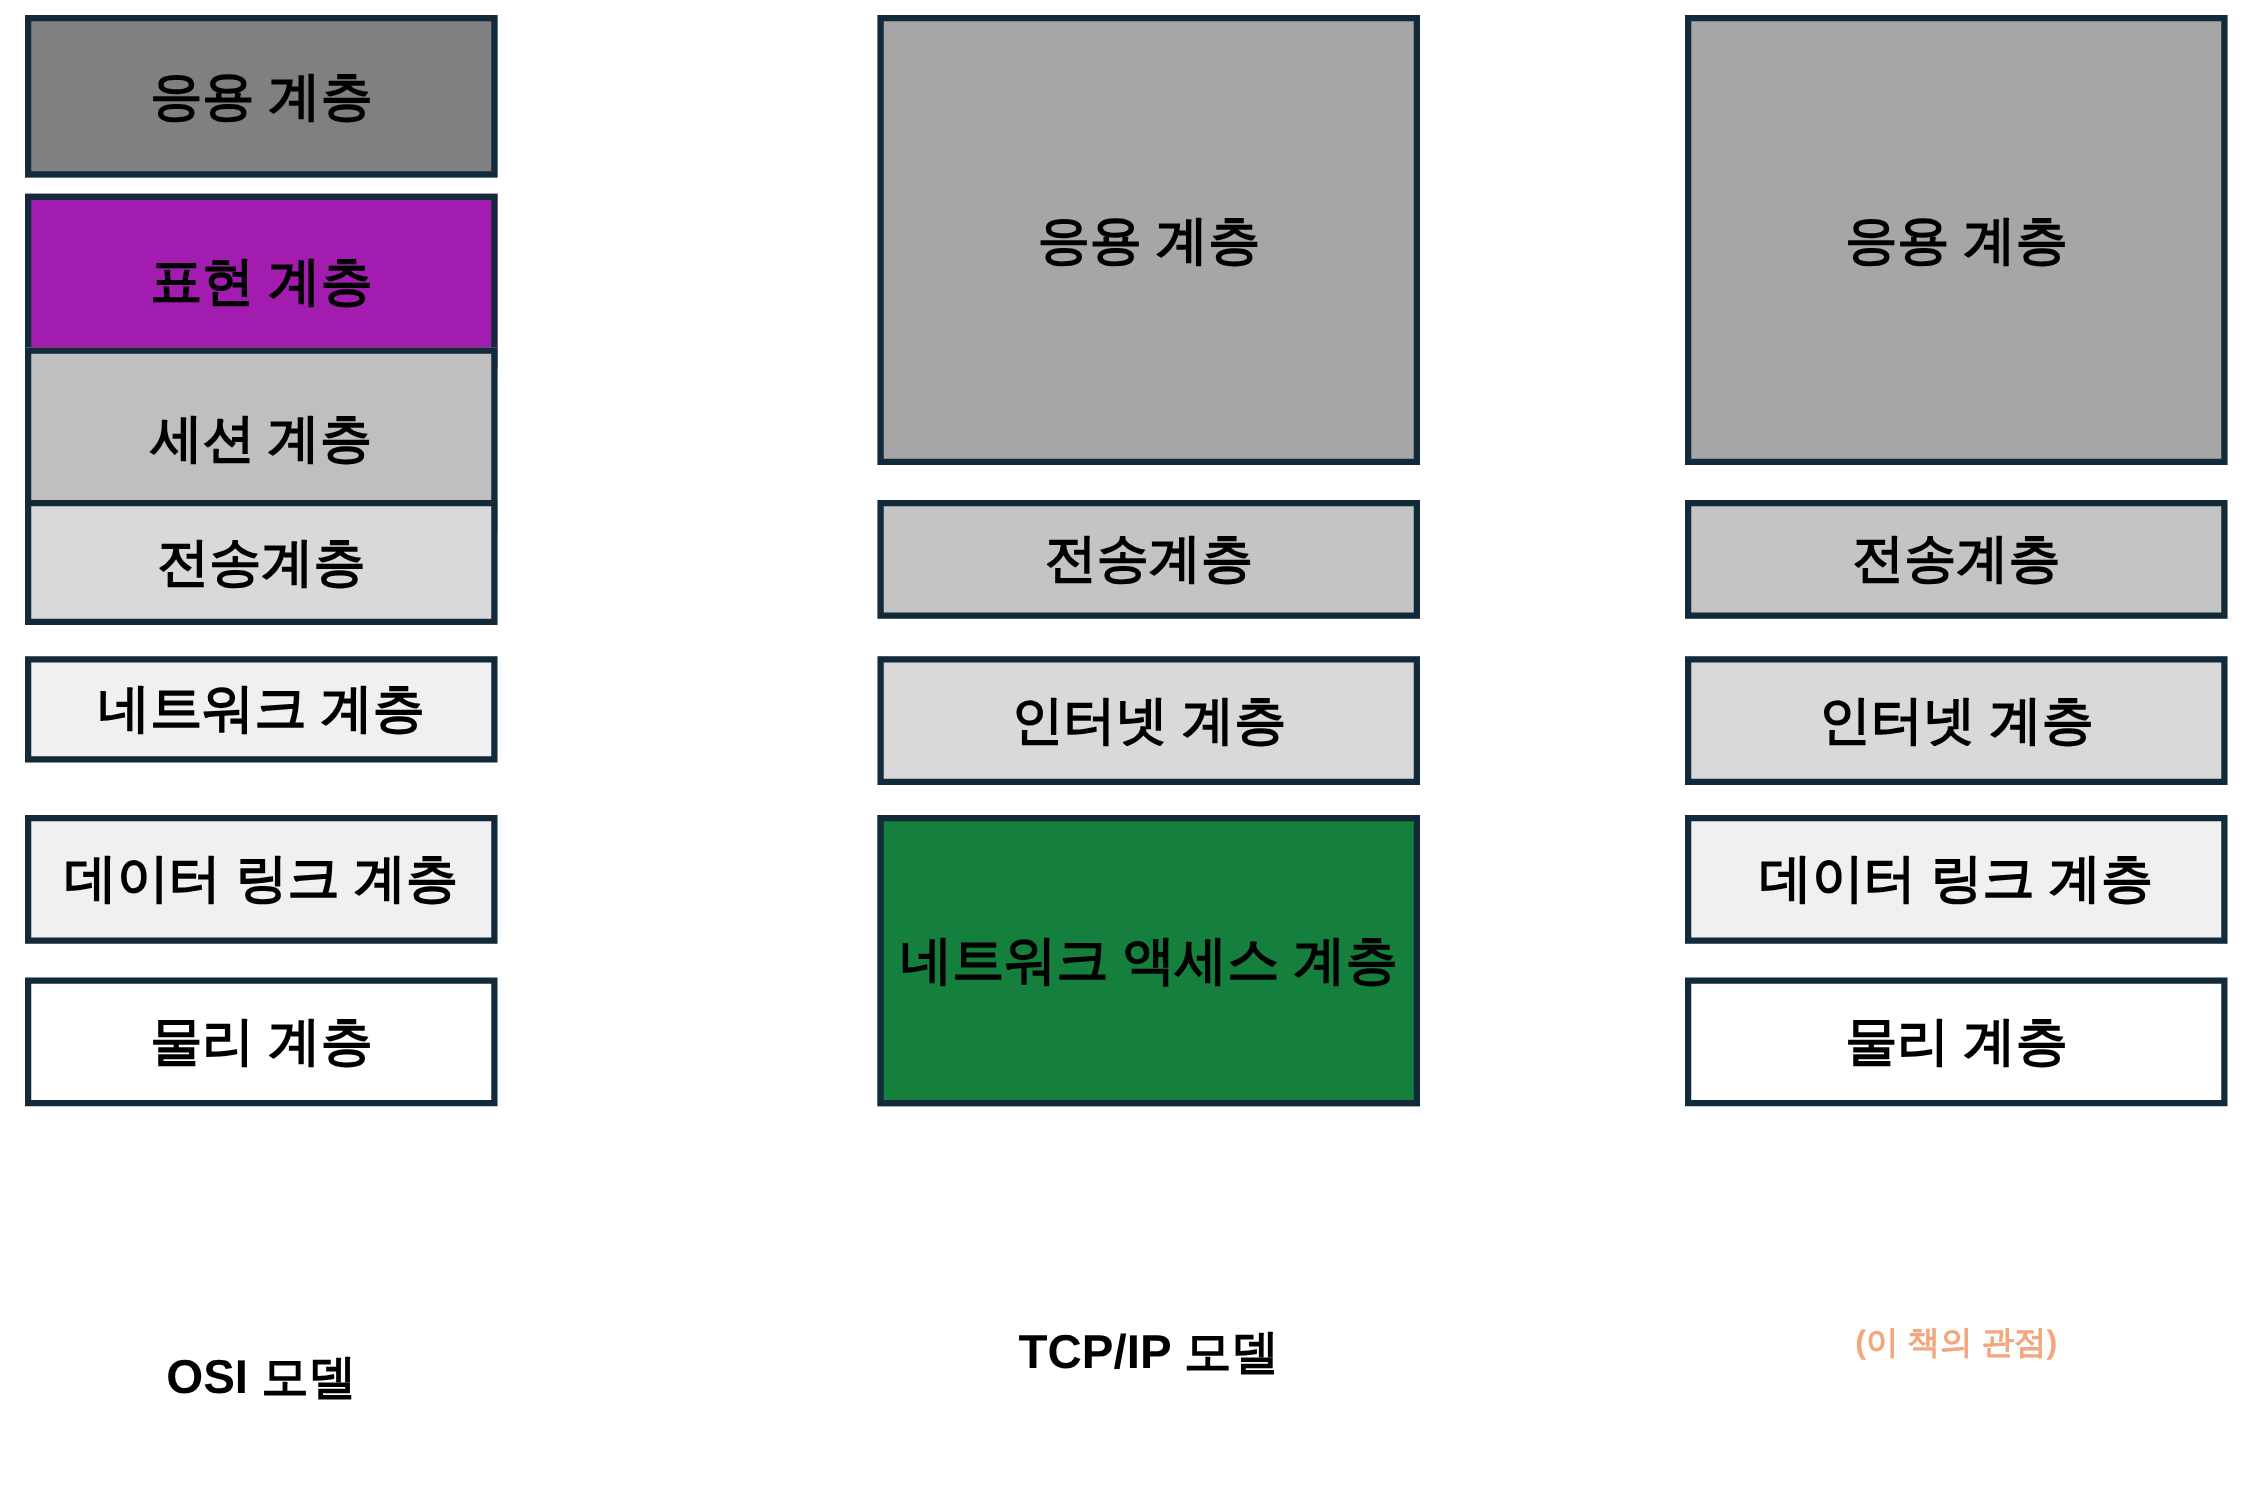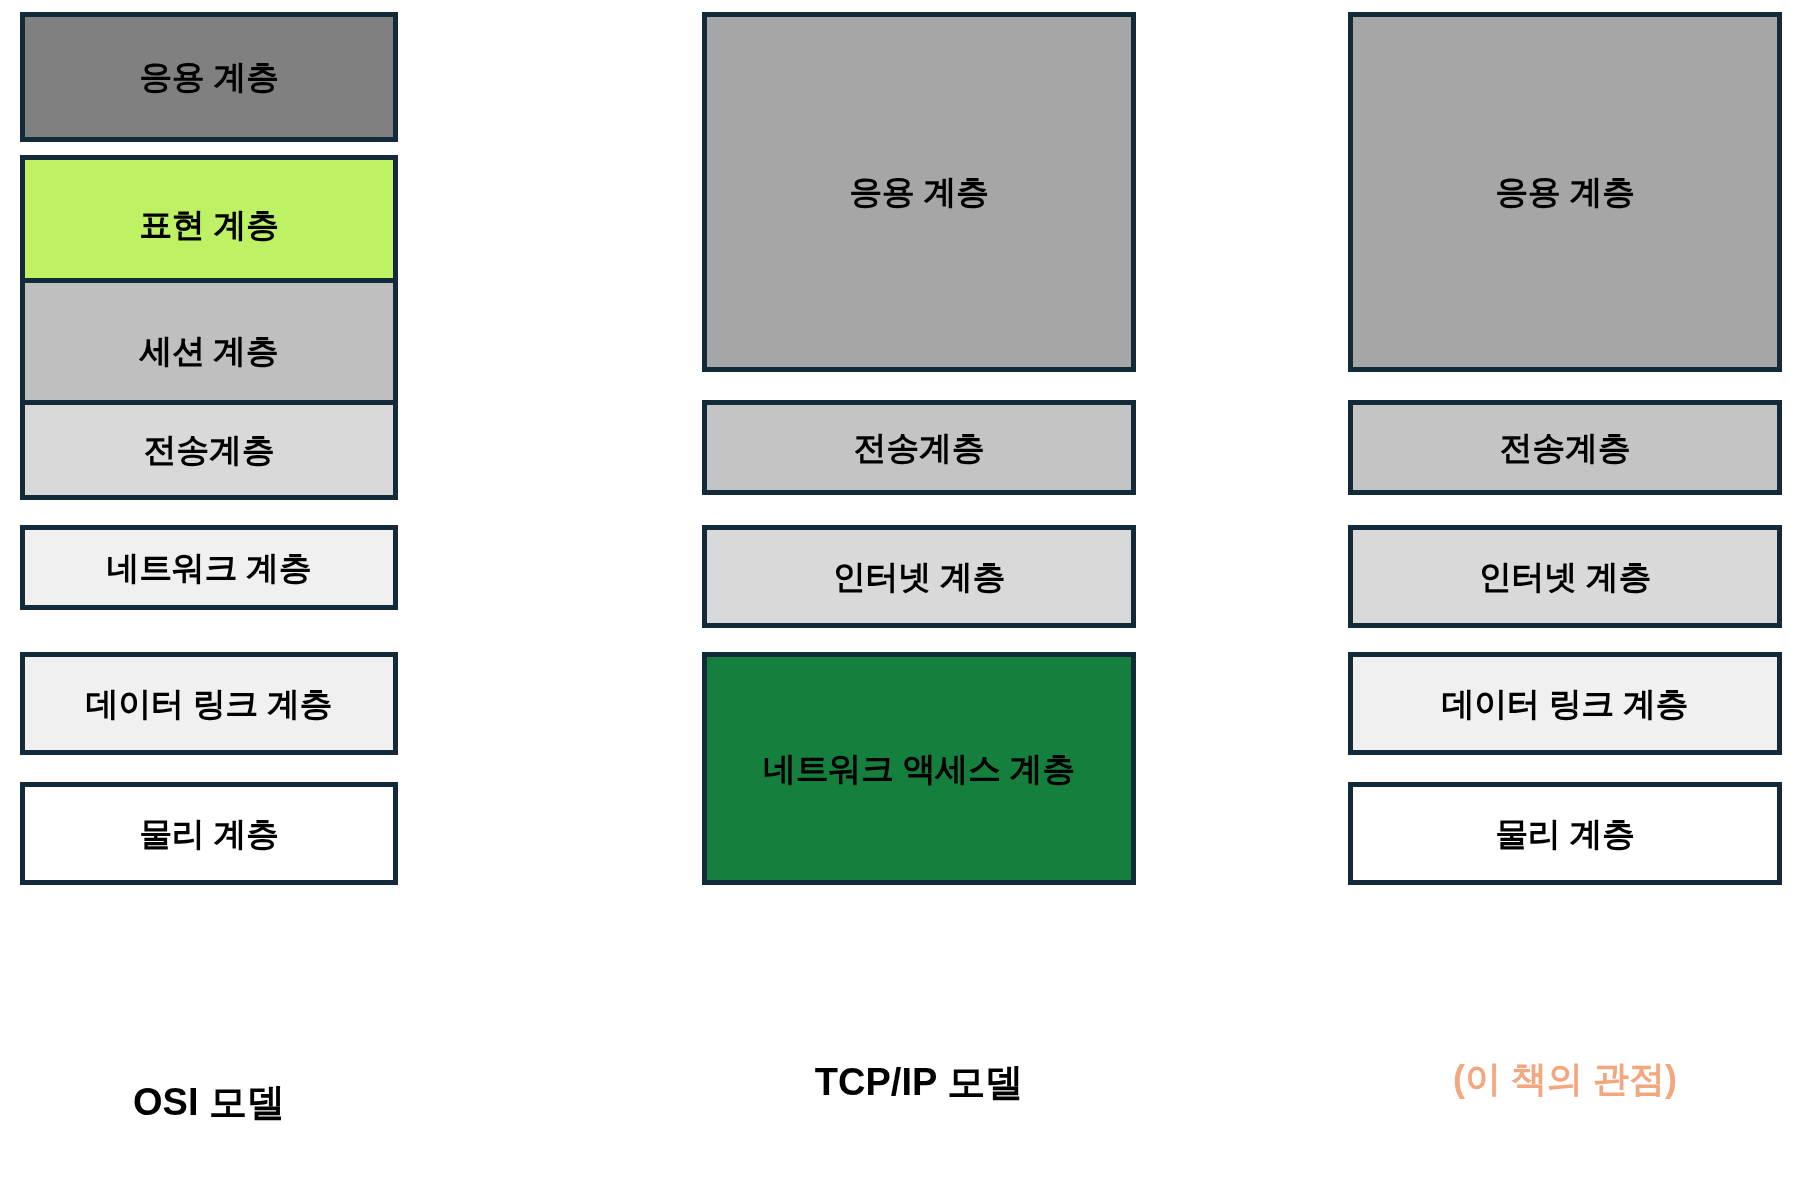--- a/index.html
+++ b/index.html
@@ -36,21 +36,21 @@
     position: absolute;
     box-sizing: border-box;
     border: 5px solid #132a3a;
     display: flex;
     align-items: center;
     justify-content: center;
     text-align: center;
   }
 
   .layer-label {
-    font-size: 33px;
+    font-size: 42px;
     font-weight: bold;
     color: #000000;
     letter-spacing: -0.3px;
     line-height: 1.15;
     white-space: nowrap;
   }
 
   .caption {
     position: absolute;
     text-align: center;
@@ -60,37 +60,37 @@
 
   .caption-main {
     font-size: 38px;
     font-weight: bold;
     color: #000000;
     line-height: 1.18;
     white-space: nowrap;
   }
 
   .caption-sub {
-    font-size: 36px;
+    font-size: 26px;
     font-weight: bold;
     line-height: 1.18;
     white-space: nowrap;
   }
 </style>
 </head>
 <body>
 
 <div id="canvas">
 
   <div class="column col-osi">
     <div class="layers">
         <div class="layer-box" style="top: 12px; left: 0px; right: 0px; height: 130px; background: rgb(128, 128, 128); border-color: rgb(19, 42, 58);">
           <span class="layer-label">응용 계층</span>
         </div>
-        <div class="layer-box" style="top: 155px; left: 0px; right: 0px; height: 140px; background: #bef264; border-color: rgb(19, 42, 58);">
+        <div class="layer-box" style="top: 155px; left: 0px; right: 0px; height: 140px; background: #a21caf; border-color: rgb(19, 42, 58);">
           <span class="layer-label">표현 계층</span>
         </div>
         <div class="layer-box" style="top: 278px; left: 0px; right: 0px; height: 148px; background: rgb(191, 191, 191); border-color: rgb(19, 42, 58); font-family: Liberation Serif, serif;">
           <span class="layer-label">세션 계층</span>
         </div>
         <div class="layer-box" style="top: 400px; left: 0px; right: 0px; height: 100px; background: rgb(217, 217, 217); border-color: rgb(19, 42, 58);">
           <span class="layer-label">전송계층</span>
         </div>
         <div class="layer-box" style="top: 525px; left: 0px; right: 0px; height: 85px; background: rgb(240, 240, 240); border-color: rgb(19, 42, 58);">
           <span class="layer-label">네트워크 계층</span>

